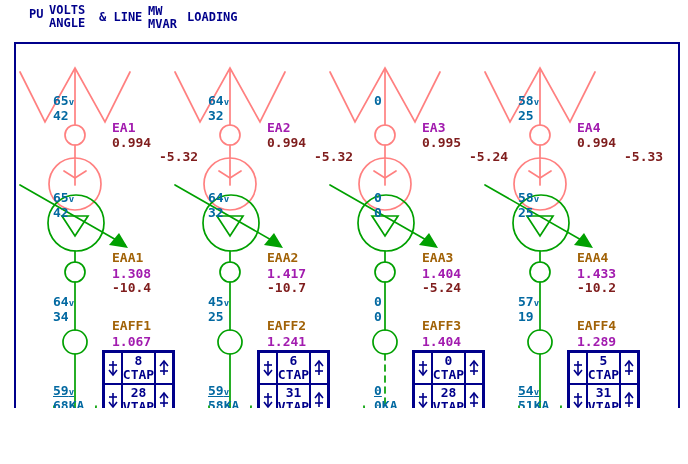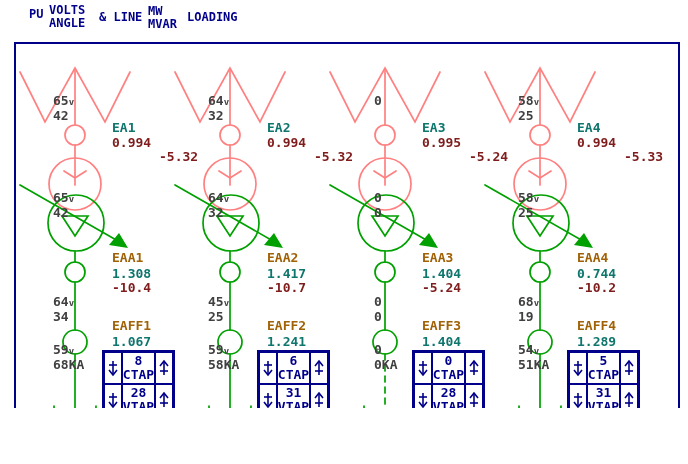--- a/index.html
+++ b/index.html
@@ -1,29 +1,29 @@
 <!DOCTYPE html>
 <html><head>
 <meta charset="utf-8">
 <style>
   html,body{margin:0;padding:0;background:#fff;}
   #screen{position:relative;width:688px;height:408px;background:#fff;overflow:hidden;
           font-family:"DejaVu Sans Mono",monospace;font-weight:bold;}
   .abs{position:absolute;white-space:nowrap;}
-  .navy{color:#7f1d1d;} .red{color:#0f766e;} .green{color:#a16207;}
+  .navy{color:#7f1d1d;} .red{color:#a21caf;} .green{color:#a16207;}
   .hdr{font-size:12px;line-height:13px;color:#00008B;}
   .body13{font-size:13px;line-height:13px;}
   #frame{position:absolute;left:14px;top:42px;width:662px;height:397px;
          border:2px solid #00008B;}
   #artwork{position:absolute;left:0;top:0;width:688px;height:464px;}
   .col{position:absolute;top:0;width:0;height:0;}
-  .flow{position:absolute;left:-22px;font-size:13px;line-height:13px;color:#404040;}
+  .flow{position:absolute;left:-22px;font-size:13px;line-height:13px;color:#0369a1;}
   .col-c3 .flow{left:-11px;}
   .flow .dir{font-size:9px;}
-  .flow.top{top:94px;} .flow.mid{top:191px;} .flow.low{top:295px;} .flow.bot{top:343px;}
+  .flow.top{top:94px;} .flow.mid{top:191px;} .flow.low{top:295px;} .flow.bot{top:384px;text-decoration:underline;}
   .lab{position:absolute;left:37px;font-size:13px;line-height:13px;}
   .ea-label{top:121px;} .ea-pu{top:136px;} .ea-angle{top:150px;margin-left:47px;}
   .eaa-label{top:251px;} .eaa-load{top:267px;} .eaa-angle{top:281px;}
   .eaff-label{top:319px;} .eaff-load{top:335px;}
   .tap{position:absolute;left:27px;top:350px;display:grid;
        grid-template-columns:18px 33px 18px;grid-template-rows:32px 32px;
        border:2px solid #00008B;background:#fff;}
   .cell{border:1px solid #00008B;display:flex;align-items:center;justify-content:center;}
   .cell.mid{flex-direction:column;justify-content:flex-end;padding-bottom:1px;}
   .cell .val{font-size:13px;line-height:14px;color:#00008B;}
@@ -371,32 +371,32 @@
   <div class="col" style="left:540px">
     <div class="flow top">
       <div><span>58</span><span class="dir">v</span></div>
       <div>25</div>
     </div>
     <div class="flow mid">
       <div><span>58</span><span class="dir">v</span></div>
       <div>25</div>
     </div>
     <div class="flow low">
-      <div><span>68</span><span class="dir">v</span></div>
+      <div><span>57</span><span class="dir">v</span></div>
       <div>19</div>
     </div>
     <div class="flow bot">
       <div><span>54</span><span class="dir">v</span></div>
       <div>51KA</div>
     </div>
     <div class="lab ea-label body13 red">EA4</div>
     <div class="lab ea-pu body13 navy">0.994</div>
     <div class="lab ea-angle body13 navy">-5.33</div>
     <div class="lab eaa-label body13 green">EAA4</div>
-    <div class="lab eaa-load body13 red">0.744</div>
+    <div class="lab eaa-load body13 red">1.433</div>
     <div class="lab eaa-angle body13 navy">-10.2</div>
     <div class="lab eaff-label body13 green">EAFF4</div>
     <div class="lab eaff-load body13 red">1.289</div>
     <div class="tap">
       <div class="cell btn">
         <svg width="12" height="18">
             <g stroke="#00008B" stroke-width="1.6" fill="none">
               <line x1="6" y1="2" x2="6" y2="15"></line>
               <polyline points="2,11 6,16 10,11"></polyline>
               <line x1="2" y1="6" x2="10" y2="6"></line>

